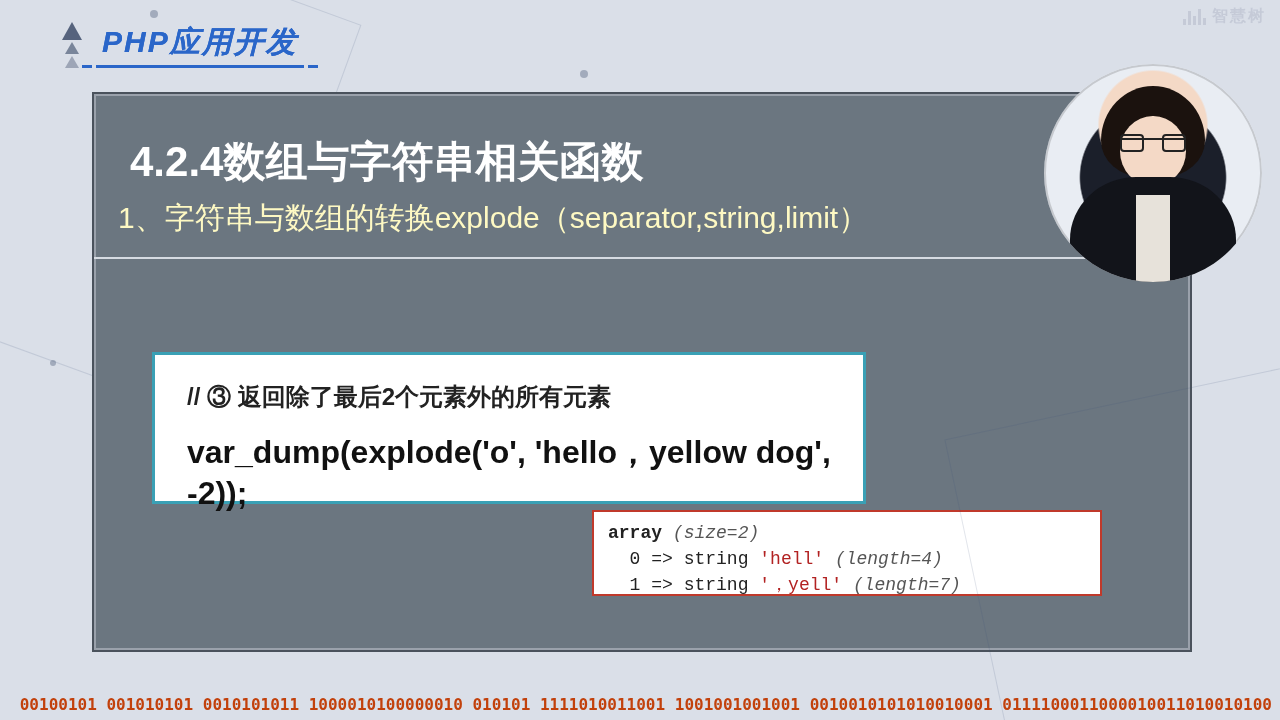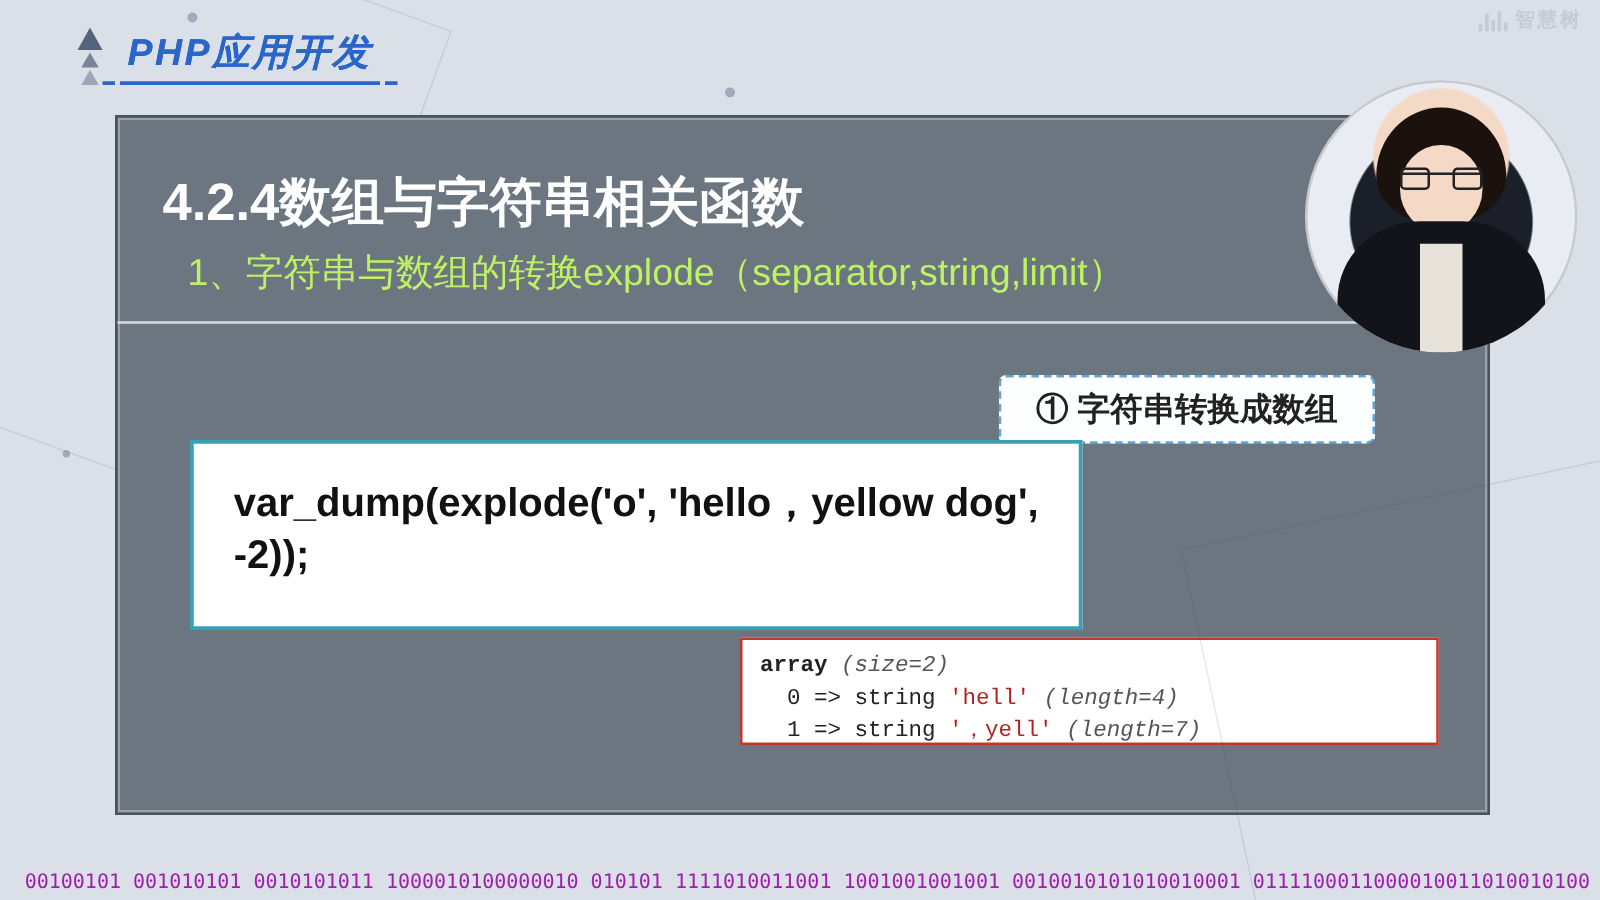--- a/index.html
+++ b/index.html
@@ -20,50 +20,50 @@
     text-shadow:0 0 0 #2a66c9; border-bottom:3px solid #2a66c9; padding:0 6px 2px; position:relative; }
   .course-title::before, .course-title::after { content:""; position:absolute; bottom:-3px; width:10px; height:3px; background:#2a66c9; }
   .course-title::before { left:-14px; } .course-title::after { right:-14px; }
 
   .watermark { position:absolute; right:14px; top:6px; display:flex; align-items:center; gap:6px; color:#c0c6d4; font-size:16px; letter-spacing:2px; font-weight:600; opacity:.8; }
   .wm-bars { display:flex; gap:2px; align-items:flex-end; }
   .wm-bars span { display:block; width:3px; background:#c0c6d4; }
 
   .slide { position:absolute; left:92px; top:92px; width:1100px; height:560px; background:#6b7680; border:2px solid #4a525c; box-shadow:0 0 0 2px #9aa1ab inset; }
   .slide-title { color:#fff; font-size:42px; font-weight:800; padding:40px 36px 6px; }
-  .slide-sub { color:#bef264; font-size:30px; padding:2px 56px 14px; }
+  .slide-sub { color:#fef9c3; font-size:30px; padding:2px 24px 14px; }
   .rule { height:2px; background:#d6dbe2; margin:4px 0 0; }
 
   .callout { position:absolute; right:90px; top:206px; background:#fdfeff; border:2px dashed #5fa6d7; border-radius:6px;
     padding:8px 28px; font-size:26px; color:#222; font-weight:600; }
 
   .codebox { position:absolute; left:58px; top:258px; width:714px; height:152px; background:#fff; border:3px solid #3aa0b5; padding:26px 32px; }
   .codebox .cmt { font-size:24px; color:#222; font-weight:700; margin-bottom:18px; }
   .codebox .code { font-size:32px; color:#111; font-weight:800; font-family:Arial,sans-serif; }
 
-  .outbox { position:absolute; left:498px; top:416px; width:559px; height:86px; background:#fff; border:2px solid #c0392b;
+  .outbox { position:absolute; left:498px; top:416px; width:510px; height:86px; background:#fff; border:2px solid #c0392b;
     font-family:"Courier New",monospace; font-size:18px; color:#222; padding:8px 14px; line-height:1.45; white-space:pre; }
   .kw  { font-weight:700; }
   .it  { font-style:italic; color:#555; }
   .str { color:#b22222; }
 
   .presenter { position:absolute; right:18px; top:64px; width:218px; height:218px; border-radius:50%; overflow:hidden;
     background:radial-gradient(circle at 50% 28%, #f4d9c6 0 28%, transparent 29%),
                radial-gradient(circle at 50% 52%, #1b1f2a 0 46%, transparent 47%),
                linear-gradient(#e9edf3,#e9edf3);
     box-shadow:0 0 0 2px rgba(0,0,0,.15) inset; }
   .presenter .hair { position:absolute; top:10%; left:26%; width:48%; height:42%; background:#1b120e; border-radius:50% 50% 40% 40%/60% 60% 40% 40%; }
   .presenter .face { position:absolute; top:24%; left:35%; width:30%; height:32%; background:#f4d9c6; border-radius:50%; }
   .presenter .glasses { position:absolute; top:34%; left:35%; width:30%; height:8%; border-top:2px solid #222; }
   .presenter .glasses::before,.presenter .glasses::after{content:"";position:absolute;top:-6px;width:20px;height:14px;border:2px solid #222;border-radius:4px;}
   .presenter .glasses::before{left:0;} .presenter .glasses::after{right:0;}
   .presenter .body { position:absolute; bottom:0; left:12%; width:76%; height:48%; background:#12141a; border-radius:40% 40% 0 0/60% 60% 0 0; }
   .presenter .shirt { position:absolute; bottom:0; left:42%; width:16%; height:40%; background:#e7e2da; }
 
-  .binary { position:absolute; right:8px; bottom:6px; text-align:center; font-family:monospace; font-size:16px; line-height:1.15; color:#a21caf; pointer-events:none; }
+  .binary { position:absolute; right:8px; bottom:6px; text-align:center; font-family:monospace; font-size:16px; line-height:1.15; color:#c2410c; pointer-events:none;font-weight:bold; }
 </style>
 </head>
 <body class="bg-lines">
 
 <div class="dot" style="left:150px; top:10px;"></div>
 <div class="dot" style="left:580px; top:70px;"></div>
 <div class="dot" style="left:50px;  top:360px; width:6px;height:6px;"></div>
 
 <div class="header-band">
   <div class="arrows">
@@ -83,23 +83,23 @@
       <span style="height:7px"></span>
   </div>
   <span>智慧树</span>
 </div>
 
 <div class="slide">
   <div class="slide-title">4.2.4数组与字符串相关函数</div>
   <div class="slide-sub">1、字符串与数组的转换explode（separator,string,limit）</div>
   <div class="rule"></div>
 
-  <div class="callout">① 字符串转换成数组</div>
 
   <div class="codebox">
+    <div class="cmt">// ③ 返回除了最后2个元素外的所有元素</div>
     <div class="code">var_dump(explode('o', 'hello，yellow dog', -2));</div>
   </div>
 
   <div class="outbox"><span class="kw">array</span> <span class="it">(size=2)</span>
   <span>0</span> <span>=&gt;</span> <span>string</span> <span class="str">'hell'</span> <span class="it">(length=4)</span>
   <span>1</span> <span>=&gt;</span> <span>string</span> <span class="str">'，yell'</span> <span class="it">(length=7)</span></div>
 </div>
 
 <div class="presenter">
   <div class="hair"></div>

